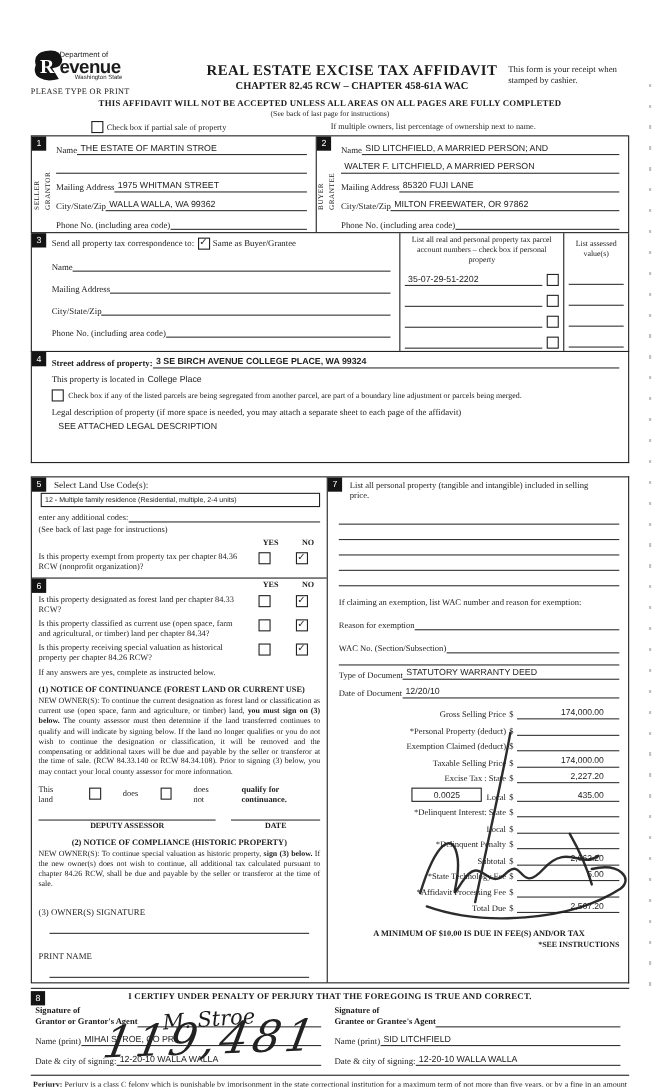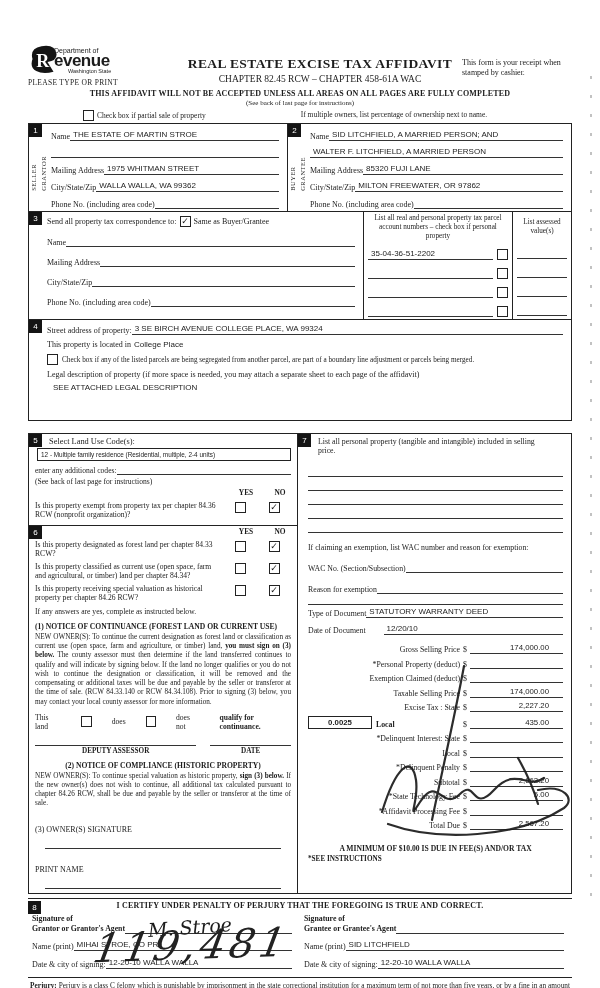--- a/index.html
+++ b/index.html
@@ -15,21 +15,21 @@
   .logo-wrap{width:150px;position:relative;}
   .logo-row{display:flex;align-items:flex-end;}
   .logo-mark{width:30px;height:30px;}
   .logo-texts{margin-left:-4px;}
   .logo-dept{font-size:7px;font-family:"Liberation Sans",sans-serif;}
   .logo-rev{font-size:17px;font-weight:bold;font-family:"Liberation Sans",sans-serif;letter-spacing:-0.5px;line-height:0.8;}
   .logo-state{font-size:5.5px;font-family:"Liberation Sans",sans-serif;margin-left:14px;}
   .please-type{font-size:7.5px;margin-top:4px;letter-spacing:0.3px;}
   .title-block{flex:1;text-align:center;padding-top:12px;}
   .main-title{font-size:13.5px;font-weight:bold;letter-spacing:0.4px;}
-  .sub-title{font-size:9.5px;font-weight:normal;margin-top:2px;}
+  .sub-title{font-size:9.5px;font-weight:bold;margin-top:2px;}
   .receipt-note{width:110px;font-size:8px;padding-top:14px;line-height:1.3;}
   .warning{text-align:center;font-size:8px;font-weight:bold;margin-top:2px;letter-spacing:0.2px;}
   .see-back{text-align:center;font-size:7px;margin-top:1px;}
   .precheck-row{display:flex;font-size:7.5px;margin-top:3px;margin-bottom:2px;}
   .precheck-left{margin-left:55px;display:flex;align-items:center;gap:3px;}
   .precheck-right{margin-left:95px;}
   
   .cb{display:inline-block;width:9px;height:9px;border:1px solid #222;font-size:9px;line-height:9px;
       text-align:center;vertical-align:middle;background:#fff;font-family:"DejaVu Sans",sans-serif;}
   
@@ -90,21 +90,21 @@
   .divider{border-bottom:1px solid #333;margin-top:10px;}
   .fin{margin-top:0;}
   .finrow{display:flex;align-items:flex-end;margin-top:3.5px;}
   .finlbl{width:152px;text-align:right;white-space:nowrap;}
   .findollar{width:10px;text-align:center;}
   .finline{flex:1;border-bottom:1px solid #333;text-align:right;font-family:"Liberation Sans",sans-serif;
            padding-right:14px;min-height:10px;}
   .ratebox{border:1px solid #222;width:62px;text-align:center;font-family:"Liberation Sans",sans-serif;
            margin-right:4px;padding:1px 0;}
   .minfee{margin-top:14px;text-align:center;font-weight:bold;font-size:7.6px;}
-  .seeinstr{text-align:left;font-weight:bold;font-size:7.2px;margin-top:2px;}
+  .seeinstr{text-align:right;font-weight:bold;font-size:7.2px;margin-top:2px;}
   
   .sec8{border-top:1.5px solid #222;margin-top:4px;position:relative;padding:2px 0 4px 0;}
   .cert{font-weight:bold;text-align:center;font-size:8px;letter-spacing:0.2px;}
   .sigcols{display:flex;margin-top:4px;}
   .sigcol{width:50%;padding:0 8px 0 4px;font-size:8px;position:relative;}
   .siglbl{font-weight:bold;line-height:1.3;font-size:7.8px;}
   .sigrow{display:flex;align-items:flex-end;}
   .sigrow .uline{height:16px;}
   .nprow{display:flex;align-items:flex-end;margin-top:6px;}
   .dtrow{display:flex;align-items:flex-end;margin-top:7px;}
@@ -248,21 +248,21 @@
           <span class="uline"></span>
         </div>
         <div class="frow" style="margin-top:9px;">
           <span class="flbl">Phone No. (including area code)</span>
           <span class="uline"></span>
         </div>
       </div>
       <div class="sec3-mid">
         <div class="sec3-head">List all real and personal property tax parcel account numbers – check box if personal property</div>
         <div class="parcel-row">
-          <span class="uline"><span class="fval">35-04-36-51-2202</span></span>
+          <span class="uline"><span class="fval">35-07-29-51-2202</span></span>
           <span class="cb"></span>
         </div>
         <div class="parcel-row">
           <span class="uline"></span>
           <span class="cb"></span>
         </div>
         <div class="parcel-row">
           <span class="uline"></span>
           <span class="cb"></span>
         </div>
@@ -283,21 +283,21 @@
             <span class="uline"></span>
           </div>
         <div class="assess-row">
             <span class="uline"></span>
           </div>
       </div>
     </div>
 
     <div class="sec4">
       <div class="secnum">4</div>
-      <div class="frow" style="margin-top:1px;">
+      <div class="frow" style="margin-top:1px;font-weight:bold;">
         <span class="flbl">Street address of property:</span>
         <span class="uline"><span class="fval">3 SE BIRCH  AVENUE COLLEGE PLACE, WA 99324</span></span>
       </div>
       <div class="frow" style="border:none;">
         <span class="flbl">This property is located in</span>
         <span class="fval">College Place</span>
       </div>
       <div class="frow segtext" style="align-items:center;gap:4px;">
         <span class="cb"></span>
         <span>Check box if any of the listed parcels are being segregated from another parcel, are part of a boundary line adjustment or parcels being merged.</span>
@@ -401,35 +401,35 @@
         <div style="margin-left:10px;width:92%;">List all  personal property (tangible and intangible) included in selling price.</div>
         <div style="margin-top:8px;">
           <div class="blankline"></div>
           <div class="blankline"></div>
           <div class="blankline"></div>
           <div class="blankline"></div>
           <div class="blankline"></div>
         </div>
         <div class="exemption-note">If claiming an exemption, list WAC number and reason for exemption:</div>
         <div class="wacrow">
+          <span class="flbl">Reason for exemption</span>
+          <span class="uline"></span>
+        </div>
+        <div class="wacrow">
           <span class="flbl">WAC No. (Section/Subsection)</span>
-          <span class="uline"></span>
-        </div>
-        <div class="wacrow">
-          <span class="flbl">Reason for exemption</span>
           <span class="uline"></span>
         </div>
         <div class="divider"></div>
 
         <div class="fin">
           <div class="frow">
             <span class="flbl">Type of Document</span>
             <span class="uline"><span class="fval">STATUTORY WARRANTY DEED</span></span>
           </div>
-          <div class="frow" style="margin-top:6px;gap:18px;">
+          <div class="frow" style="margin-top:6px;">
             <span class="flbl">Date of Document</span>
             <span class="uline"><span class="fval">12/20/10</span></span>
           </div>
 
           <div class="finrow" style="margin-top:8px;">
             <span class="finlbl">Gross Selling Price</span>
             <span class="findollar">$</span>
             <span class="finline">174,000.00</span>
           </div>
           <div class="finrow">
@@ -446,21 +446,21 @@
             <span class="finlbl">Taxable Selling Price</span>
             <span class="findollar">$</span>
             <span class="finline">174,000.00</span>
           </div>
           <div class="finrow">
             <span class="finlbl">Excise Tax : State</span>
             <span class="findollar">$</span>
             <span class="finline">2,227.20</span>
           </div>
           <div class="finrow">
-            <span class="finlbl" style="display:flex;align-items:flex-end;font-weight:bold;">
+            <span class="finlbl" style="display:flex;justify-content:flex-end;align-items:flex-end;">
               <span class="ratebox">0.0025</span>
               <span>Local</span>
             </span>
             <span class="findollar">$</span>
             <span class="finline">435.00</span>
           </div>
           <div class="finrow">
             <span class="finlbl">*Delinquent Interest: State</span>
             <span class="findollar">$</span>
             <span class="finline"></span>

